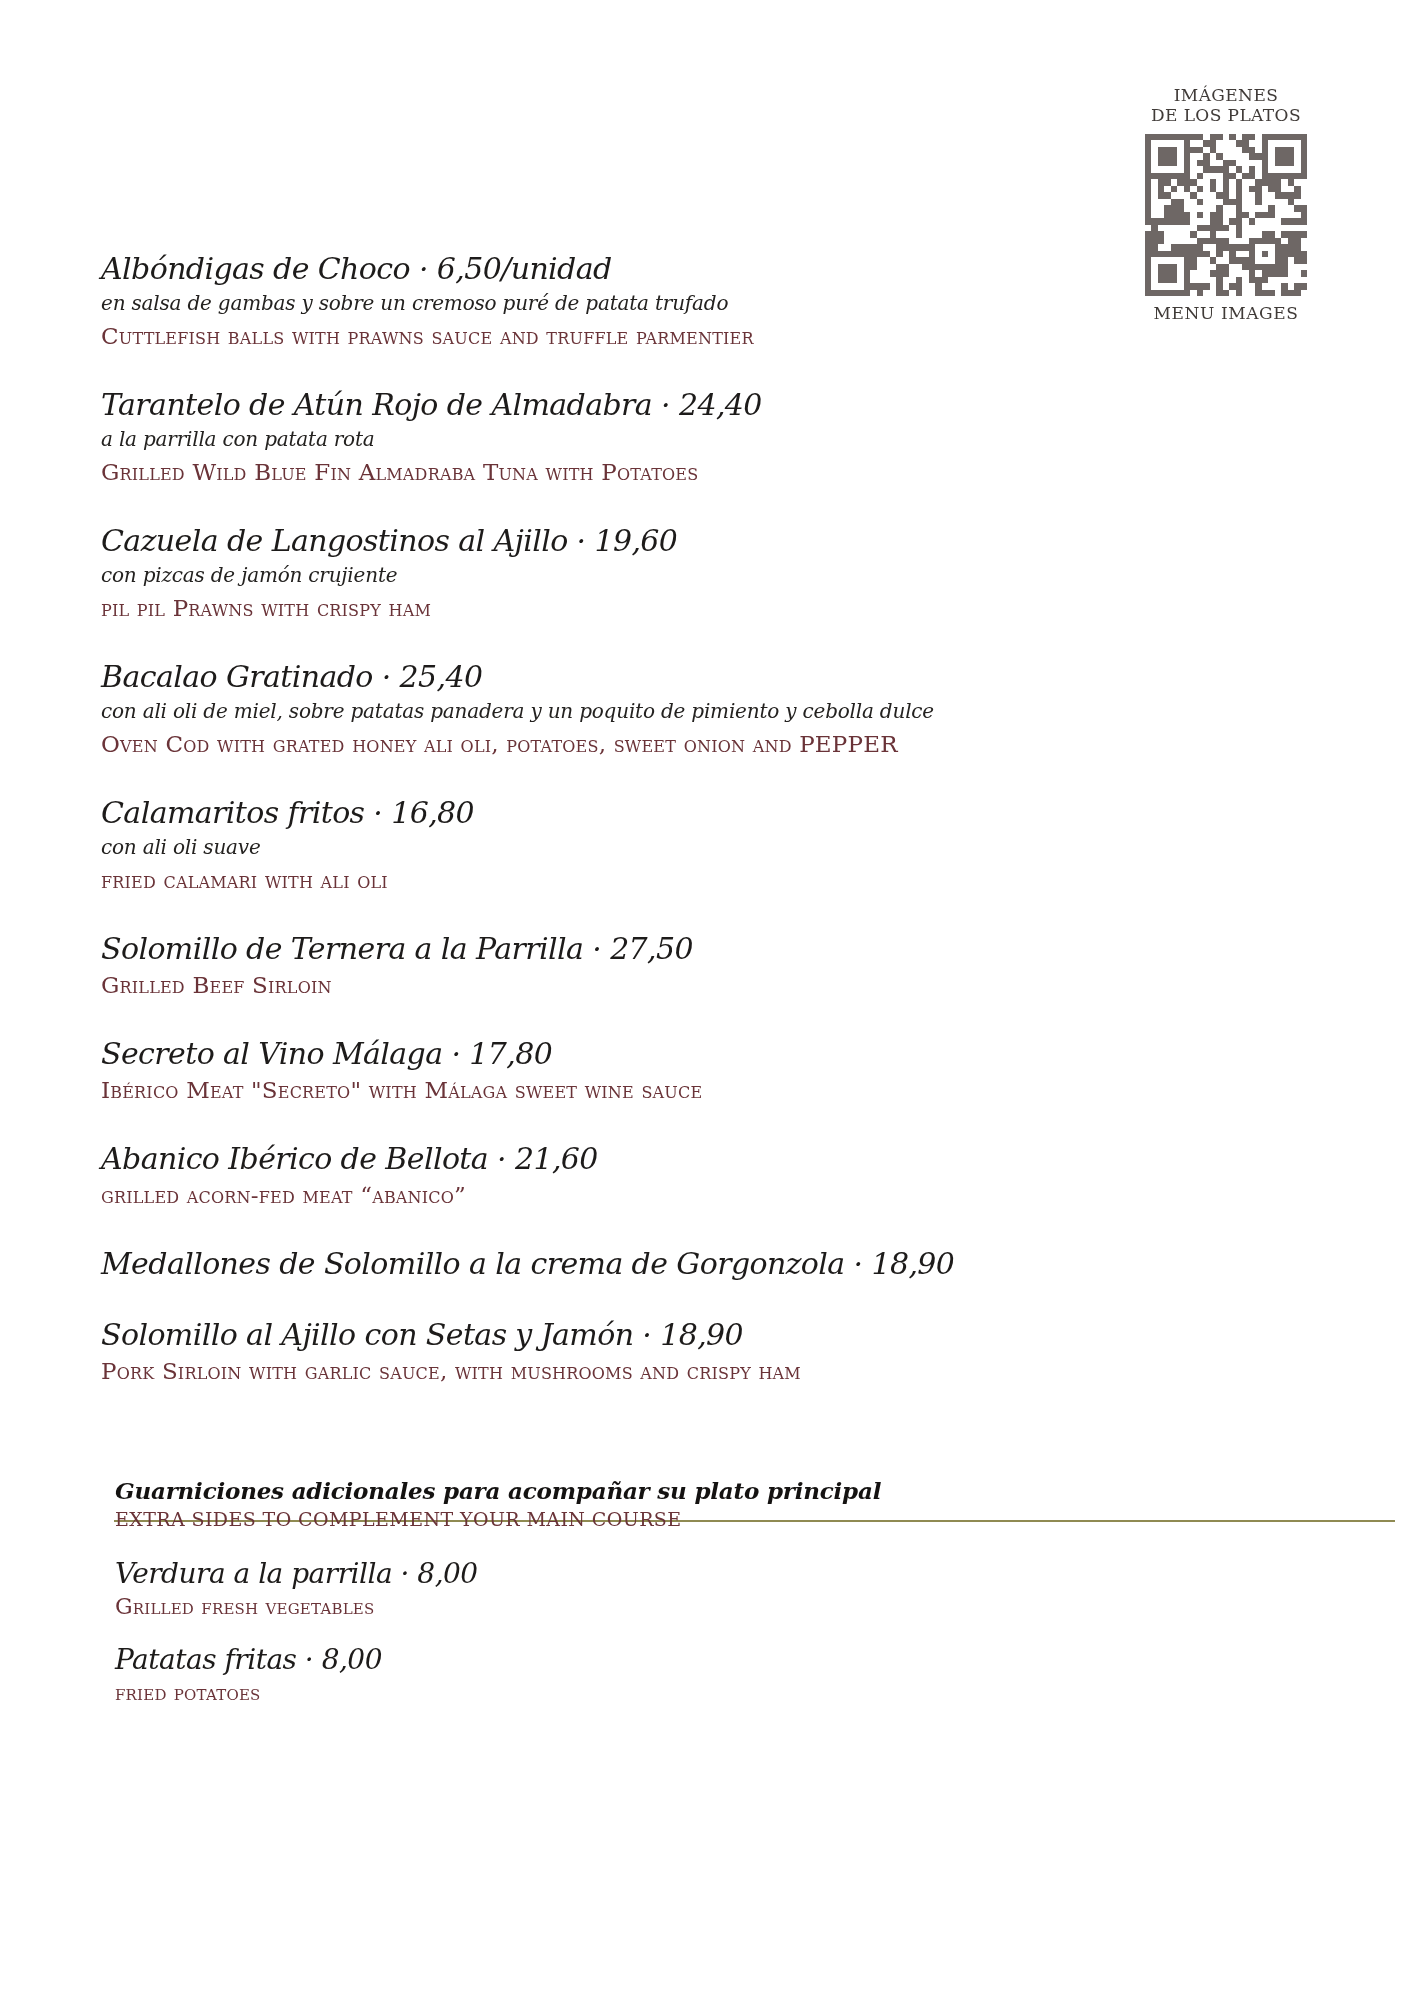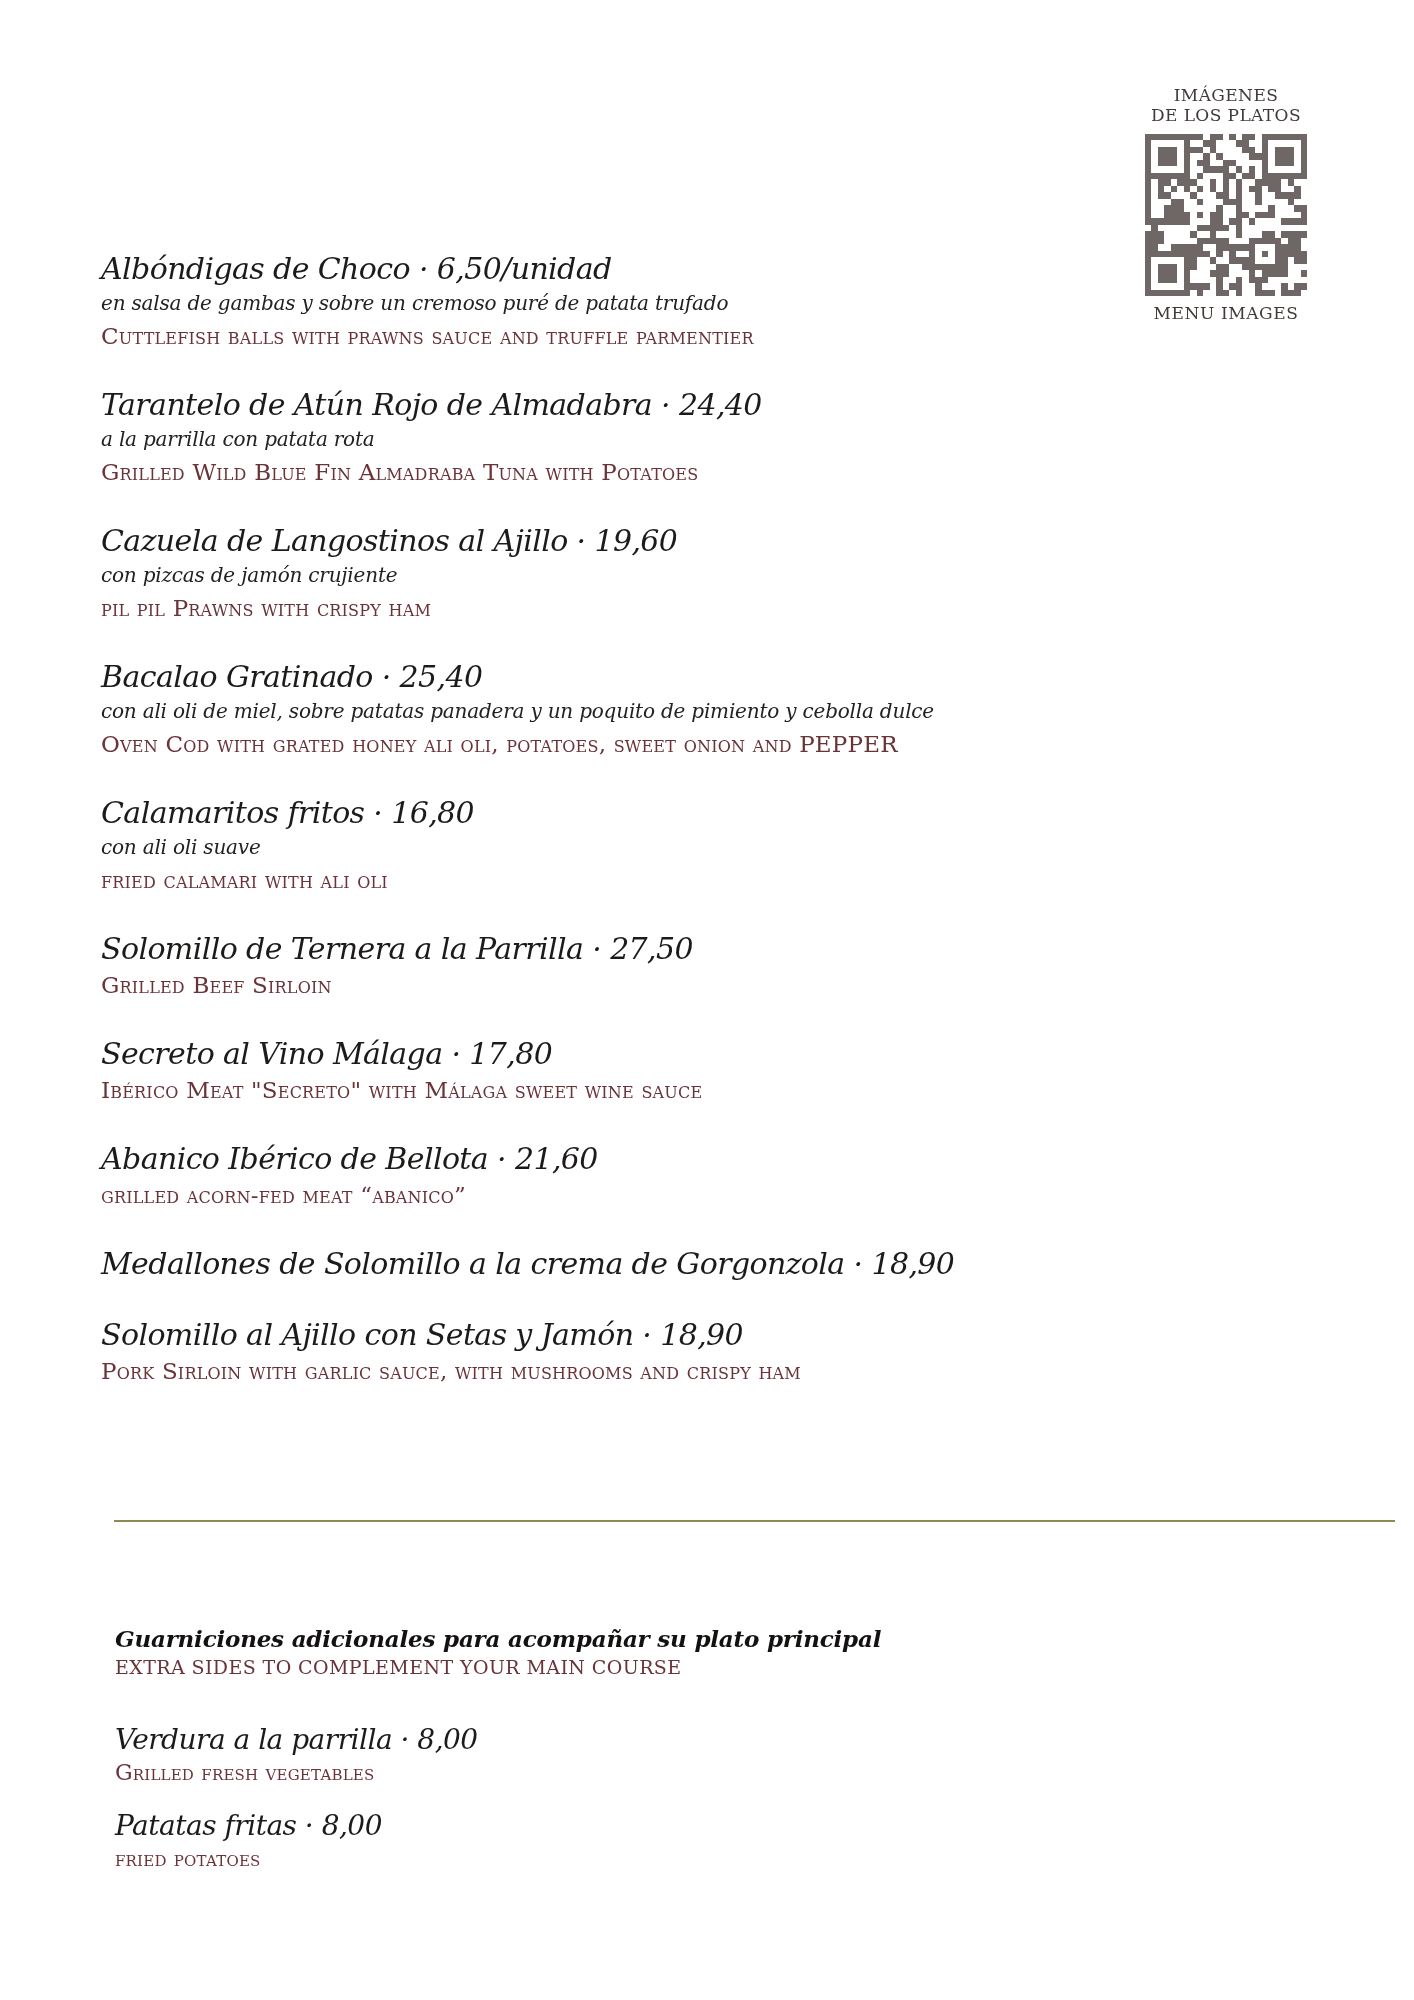--- a/index.html
+++ b/index.html
@@ -34,30 +34,30 @@
     color: var(--english-text, #6a3338); letter-spacing: 0.2px;
   }
 
   .divider {
     position: absolute; left: 114px; top: 1520px; width: 1281px;
     border: none; margin: 0;
     border-top: 2px solid var(--divider, #8f8a52);
   }
 
   
-  .sides { position: absolute; left: 115px; top: 1624px; width: 1245px; }
+  .sides { position: absolute; left: 115px; top: 1476px; width: 1245px; }
   .sides-heading-es {
     font-weight: bold; font-style: italic; font-size: 23px; line-height: 30px;
     color: #141211; letter-spacing: -0.2px;
   }
   .sides-heading-en {
     font-variant: small-caps; font-size: 19px; line-height: 26px; 
     color: var(--english-text, #6a3338); letter-spacing: 0.4px;
   }
-  .sides-grid { display: flex; margin-top: 42px; }
+  .sides-grid { display: flex; margin-top: 24px; }
   .sides-col { width: 512px; }
   .sides-col + .sides-col { flex: 1; }
   .side-item { margin-bottom: 20px; }
   .side-title {
     font-style: italic; font-size: 28px; line-height: 36px;
     color: var(--title-text, #1d1b1a); letter-spacing: -0.5px;
   }
   .side-en {
     font-variant: small-caps; font-size: 22px; line-height: 30px;
     color: var(--english-text, #6a3338); letter-spacing: 0.2px;

